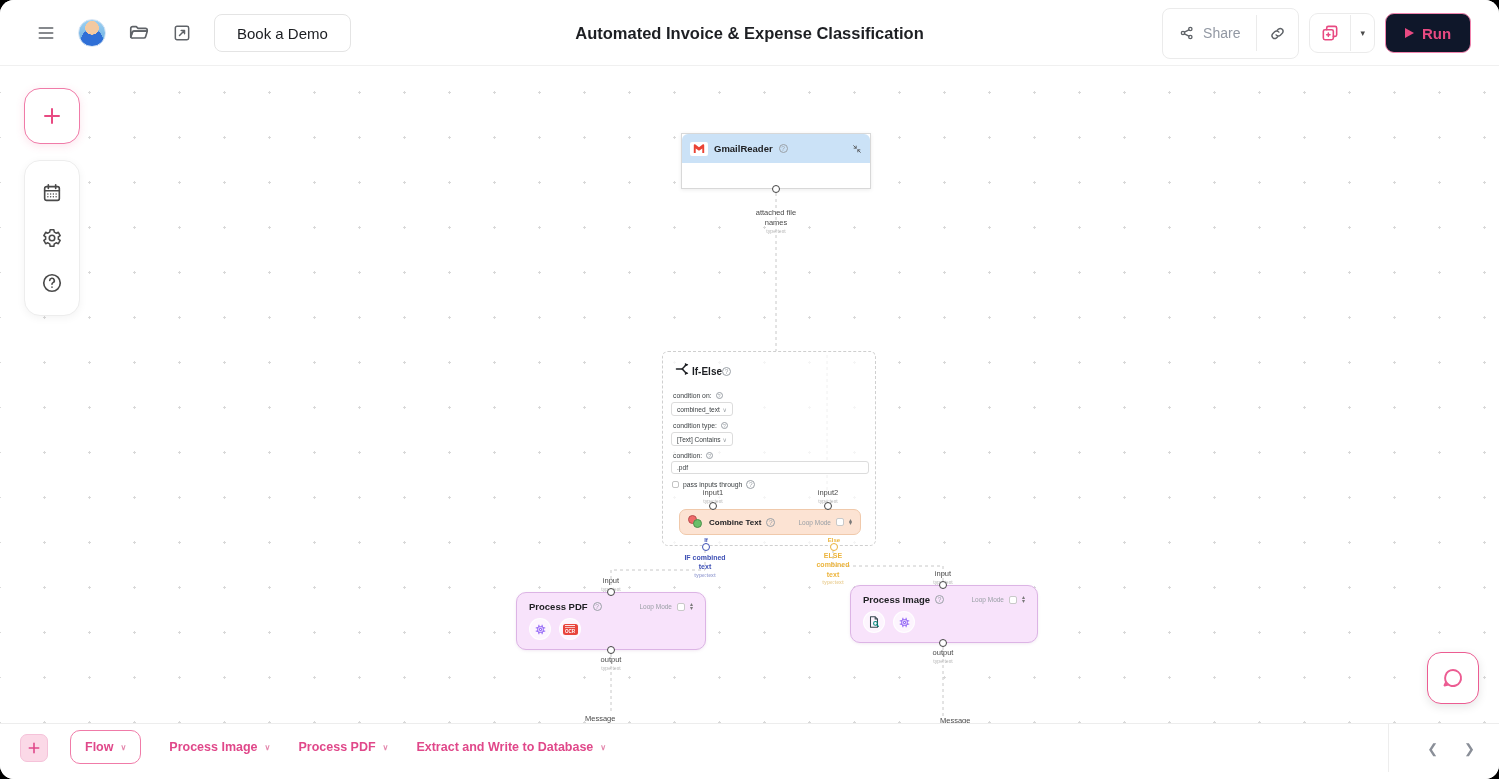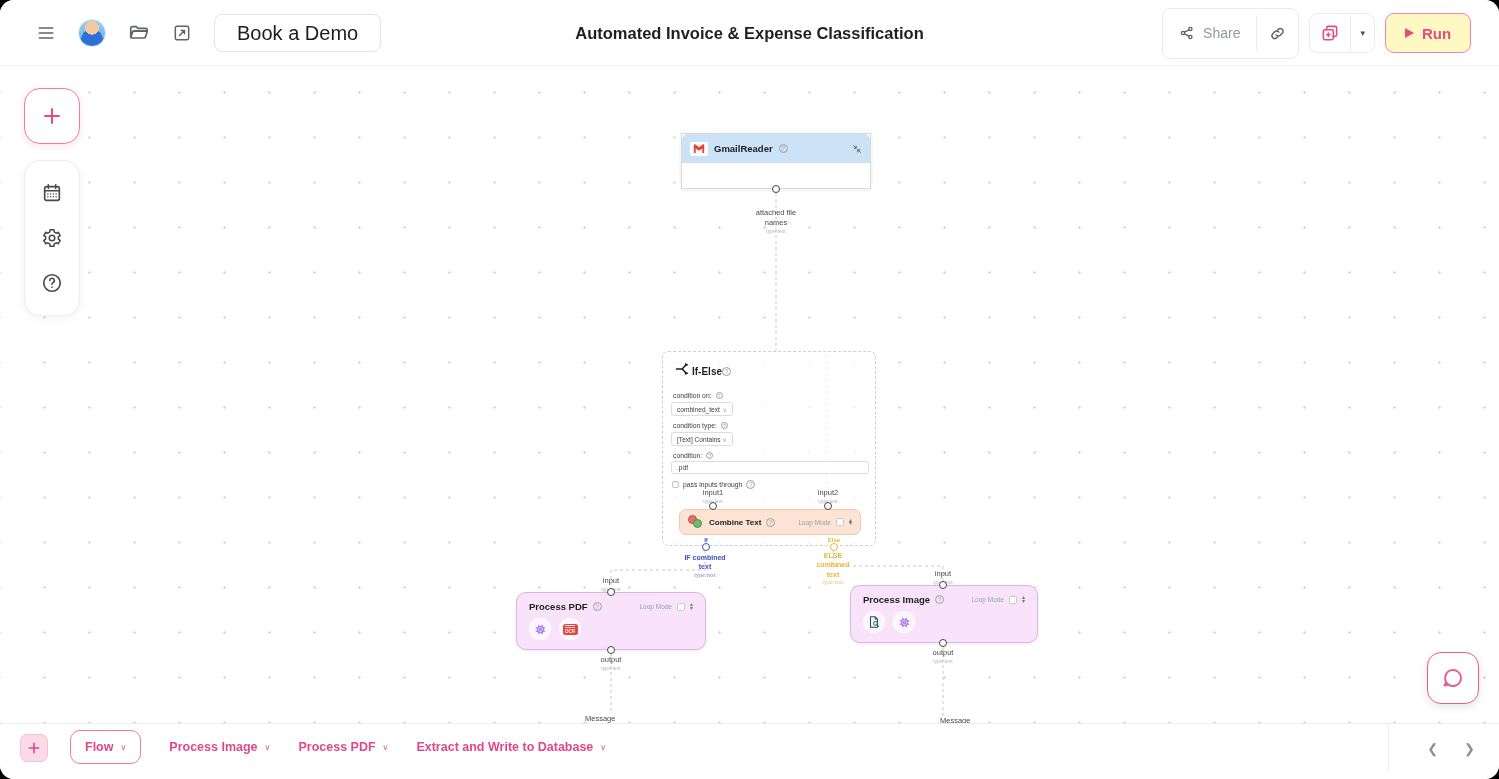--- a/index.html
+++ b/index.html
@@ -10,32 +10,32 @@
   .topbar { position:absolute; top:0; left:0; right:0; height:66px; background:#fff; border-bottom:1px solid #f0f0f0; z-index:30; }
   .tb-left { position:absolute; left:36px; top:0; height:66px; display:flex; align-items:center; gap:22px; }
   .icon-btn { display:flex; align-items:center; justify-content:center; color:#5f6368; cursor:pointer; background:none; border:none; }
   .icon-btn svg { display:block; }
   .avatar { width:28px; height:28px; border-radius:50%; background:
       radial-gradient(circle at 50% 30%, #f3c9a0 0 30%, transparent 31%),
       radial-gradient(circle at 50% 78%, #2f6fd6 0 45%, transparent 46%),
       linear-gradient(180deg,#9ed2f2 0%, #63a8e0 100%);
       border:1px solid #d7e5f5; }
   .demo-btn { height:38px; padding:16px 22px; border:1px solid #e4e4e4; border-radius:8px; background:#fff;
-      font-size:20px; color:#1b1d21; font-weight:500; display:flex; align-items:center; cursor:pointer; font-family:"Liberation Sans",sans-serif; }
+      font-size:15px; color:#1b1d21; font-weight:500; display:flex; align-items:center; cursor:pointer; font-family:"Liberation Sans",sans-serif; }
   .tb-title { position:absolute; left:0; right:0; top:0; height:66px; display:flex; align-items:center; justify-content:center;
       font-size:16.5px; font-weight:700; color:#1d1f23; pointer-events:none; }
   .tb-right { position:absolute; right:28px; top:0; height:66px; display:flex; align-items:center; gap:10px; }
   .share-group { height:51px; border:1px solid #ebebeb; border-radius:8px; display:flex; align-items:center; overflow:hidden; background:#fff; }
   .share-btn { display:flex; align-items:center; gap:8px; padding:0 16px; color:#9298a3; font-size:14px; cursor:pointer; }
   .vdiv { width:1px; height:36px; background:#ebebeb; }
   .linkpad { padding:0 12px; display:flex; align-items:center; cursor:pointer; color:#9298a3; }
   .copy-group { height:40px; border:1px solid #ebebeb; border-radius:9px; display:flex; align-items:center; background:#fff; overflow:hidden; }
   .copy-pad { padding:0 10px; display:flex; align-items:center; cursor:pointer; color:#e84a82; }
   .caret-pad { padding:0 9px; display:flex; align-items:center; cursor:pointer; color:#4a4a4a; font-size:9px; }
-  .run-btn { height:40px; width:86px; border:1px solid #f184ae; border-radius:9px; background:#fef9c3; color:#e84a82;
+  .run-btn { height:40px; width:86px; border:1px solid #f184ae; border-radius:9px; background:#0f172a; color:#e84a82;
       font-size:15px; font-weight:600; display:flex; align-items:center; justify-content:center; gap:8px; cursor:pointer; font-family:"Liberation Sans",sans-serif; }
   .play-tri { width:0; height:0; border-left:9px solid #e84a82; border-top:5.5px solid transparent; border-bottom:5.5px solid transparent; }
 
   
   .add-node-btn { position:absolute; left:24px; top:88px; width:56px; height:56px; border-radius:16px; background:#fff;
       border:1.5px solid #f07ba8; box-shadow:0 2px 8px rgba(232,74,130,.15); display:flex; align-items:center; justify-content:center;
       color:#e84a82; z-index:20; cursor:pointer; }
   .left-panel { position:absolute; left:24px; top:160px; width:56px; height:156px; border-radius:16px; background:#fff;
       border:1px solid #ededed; box-shadow:0 2px 8px rgba(0,0,0,.05); display:flex; flex-direction:column; align-items:center;
       justify-content:space-around; padding:10px 0; z-index:20; }

